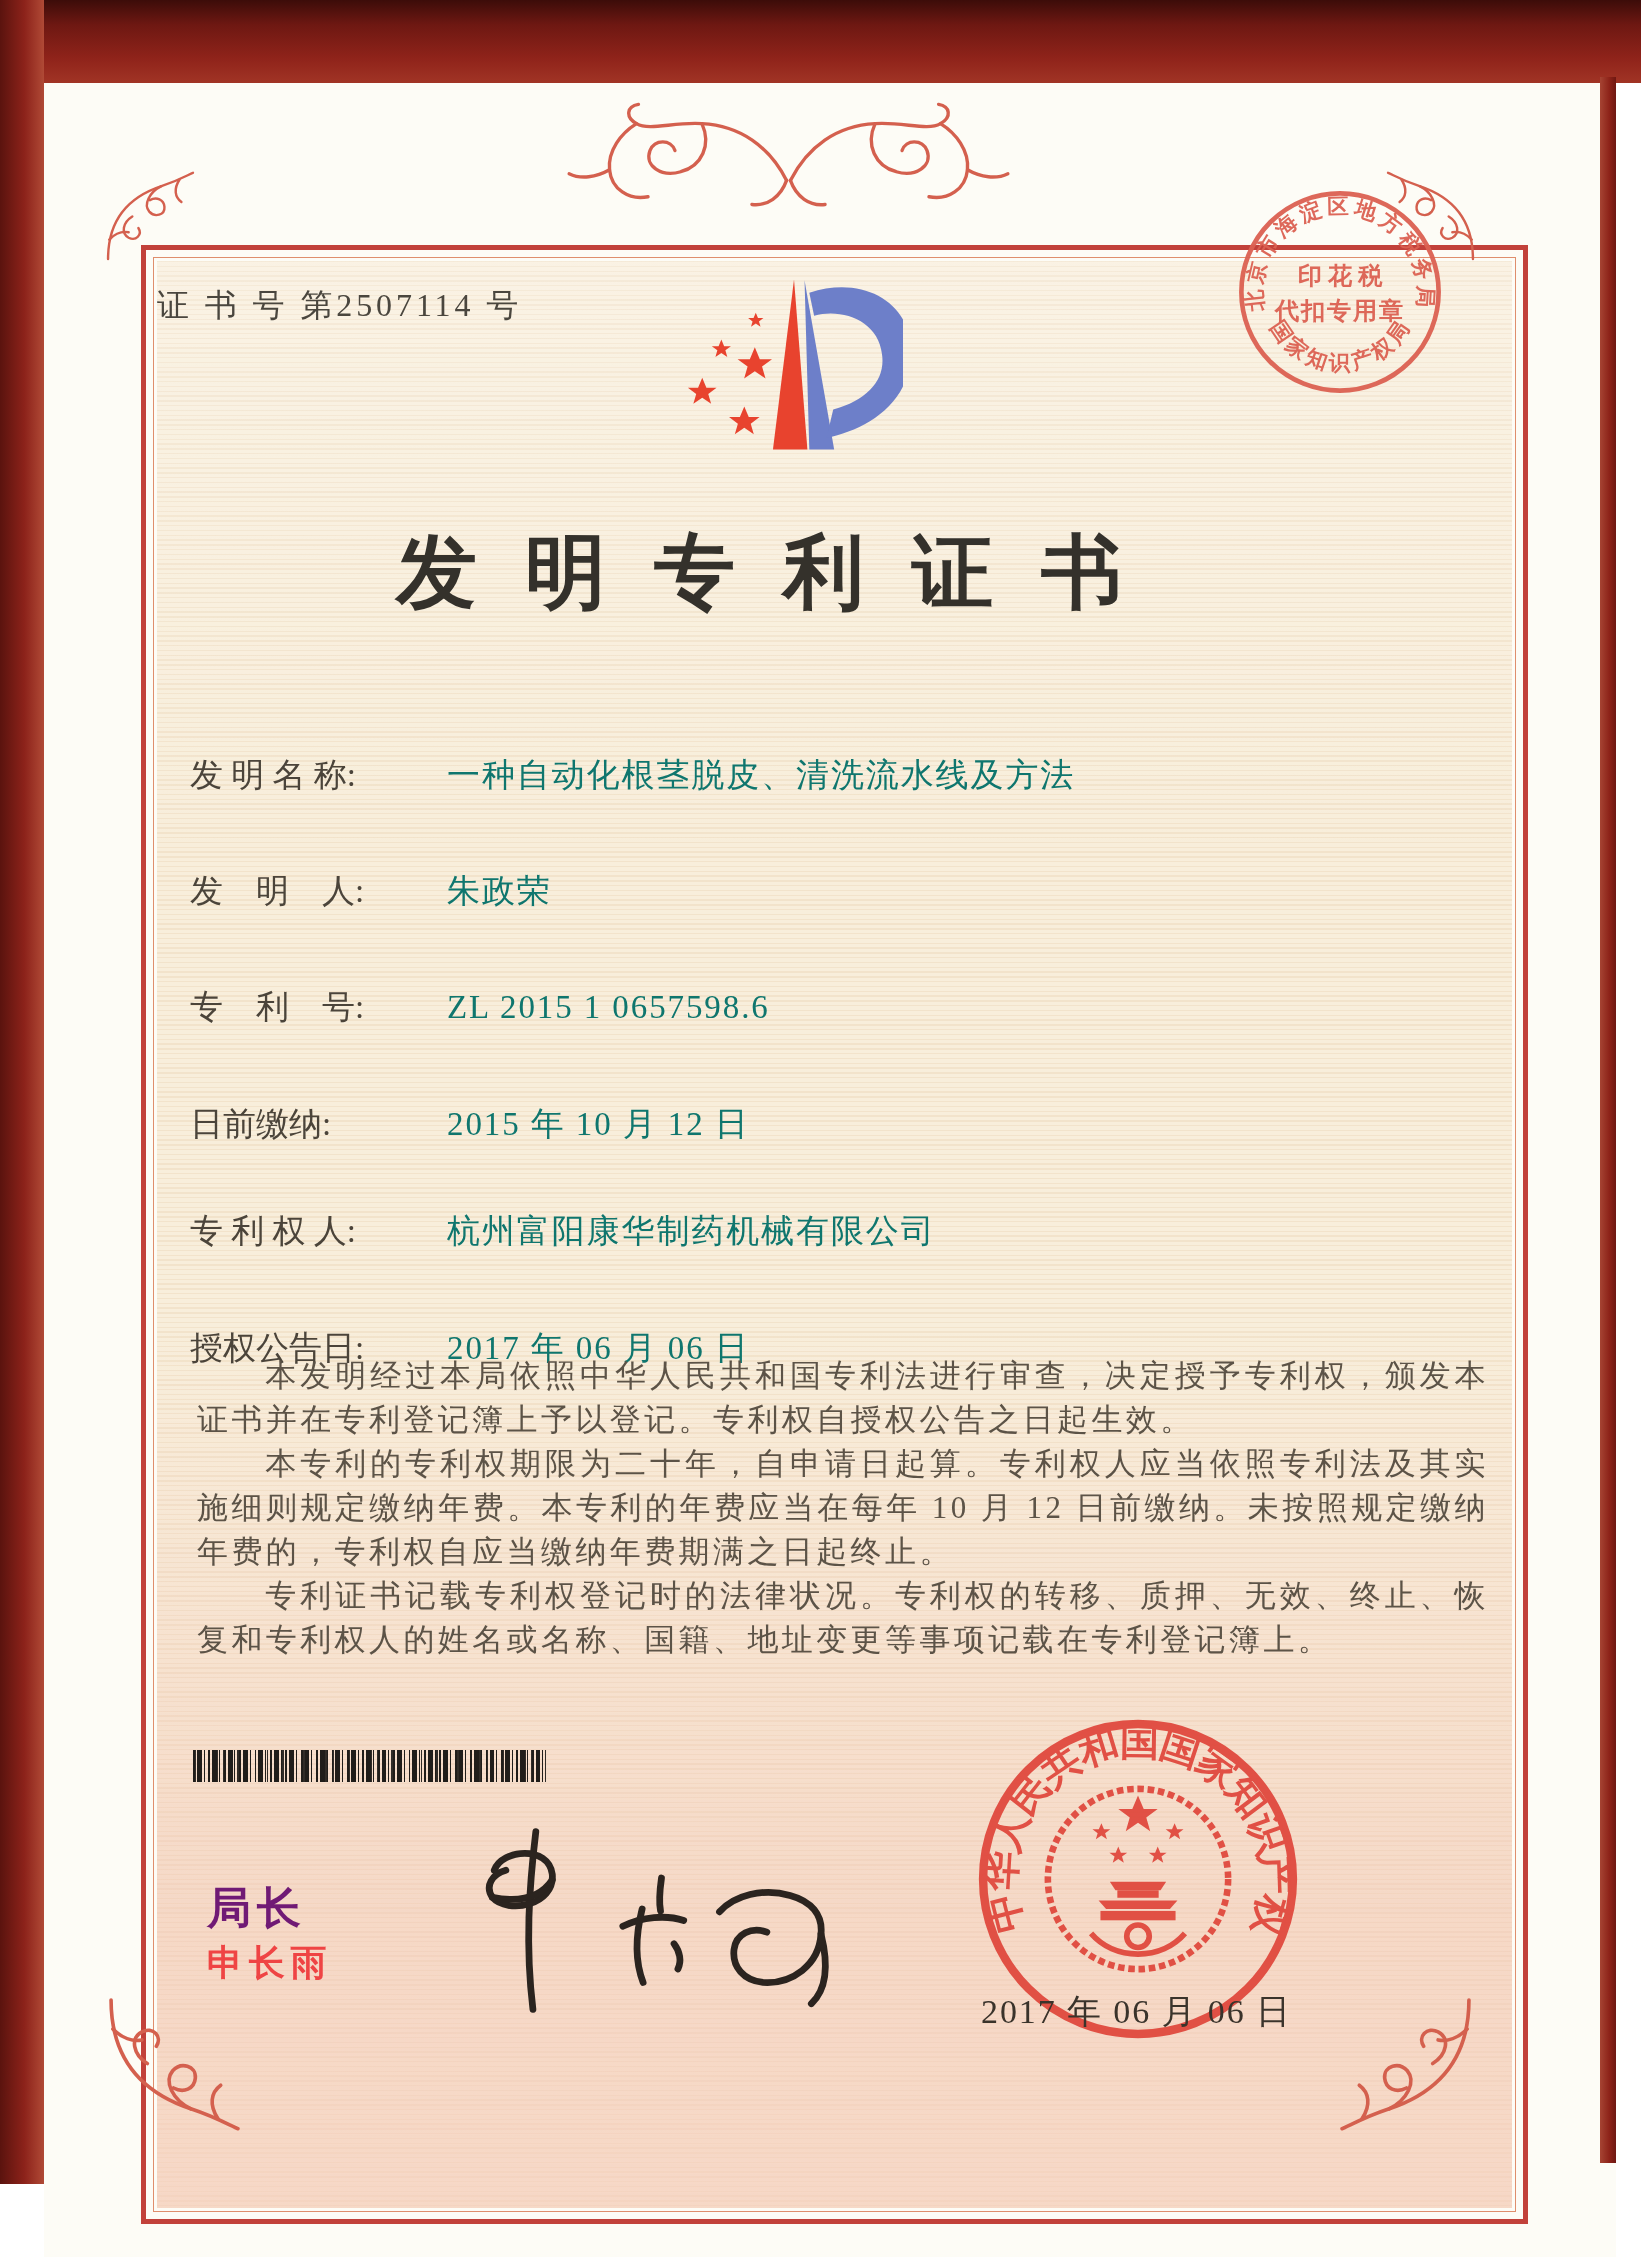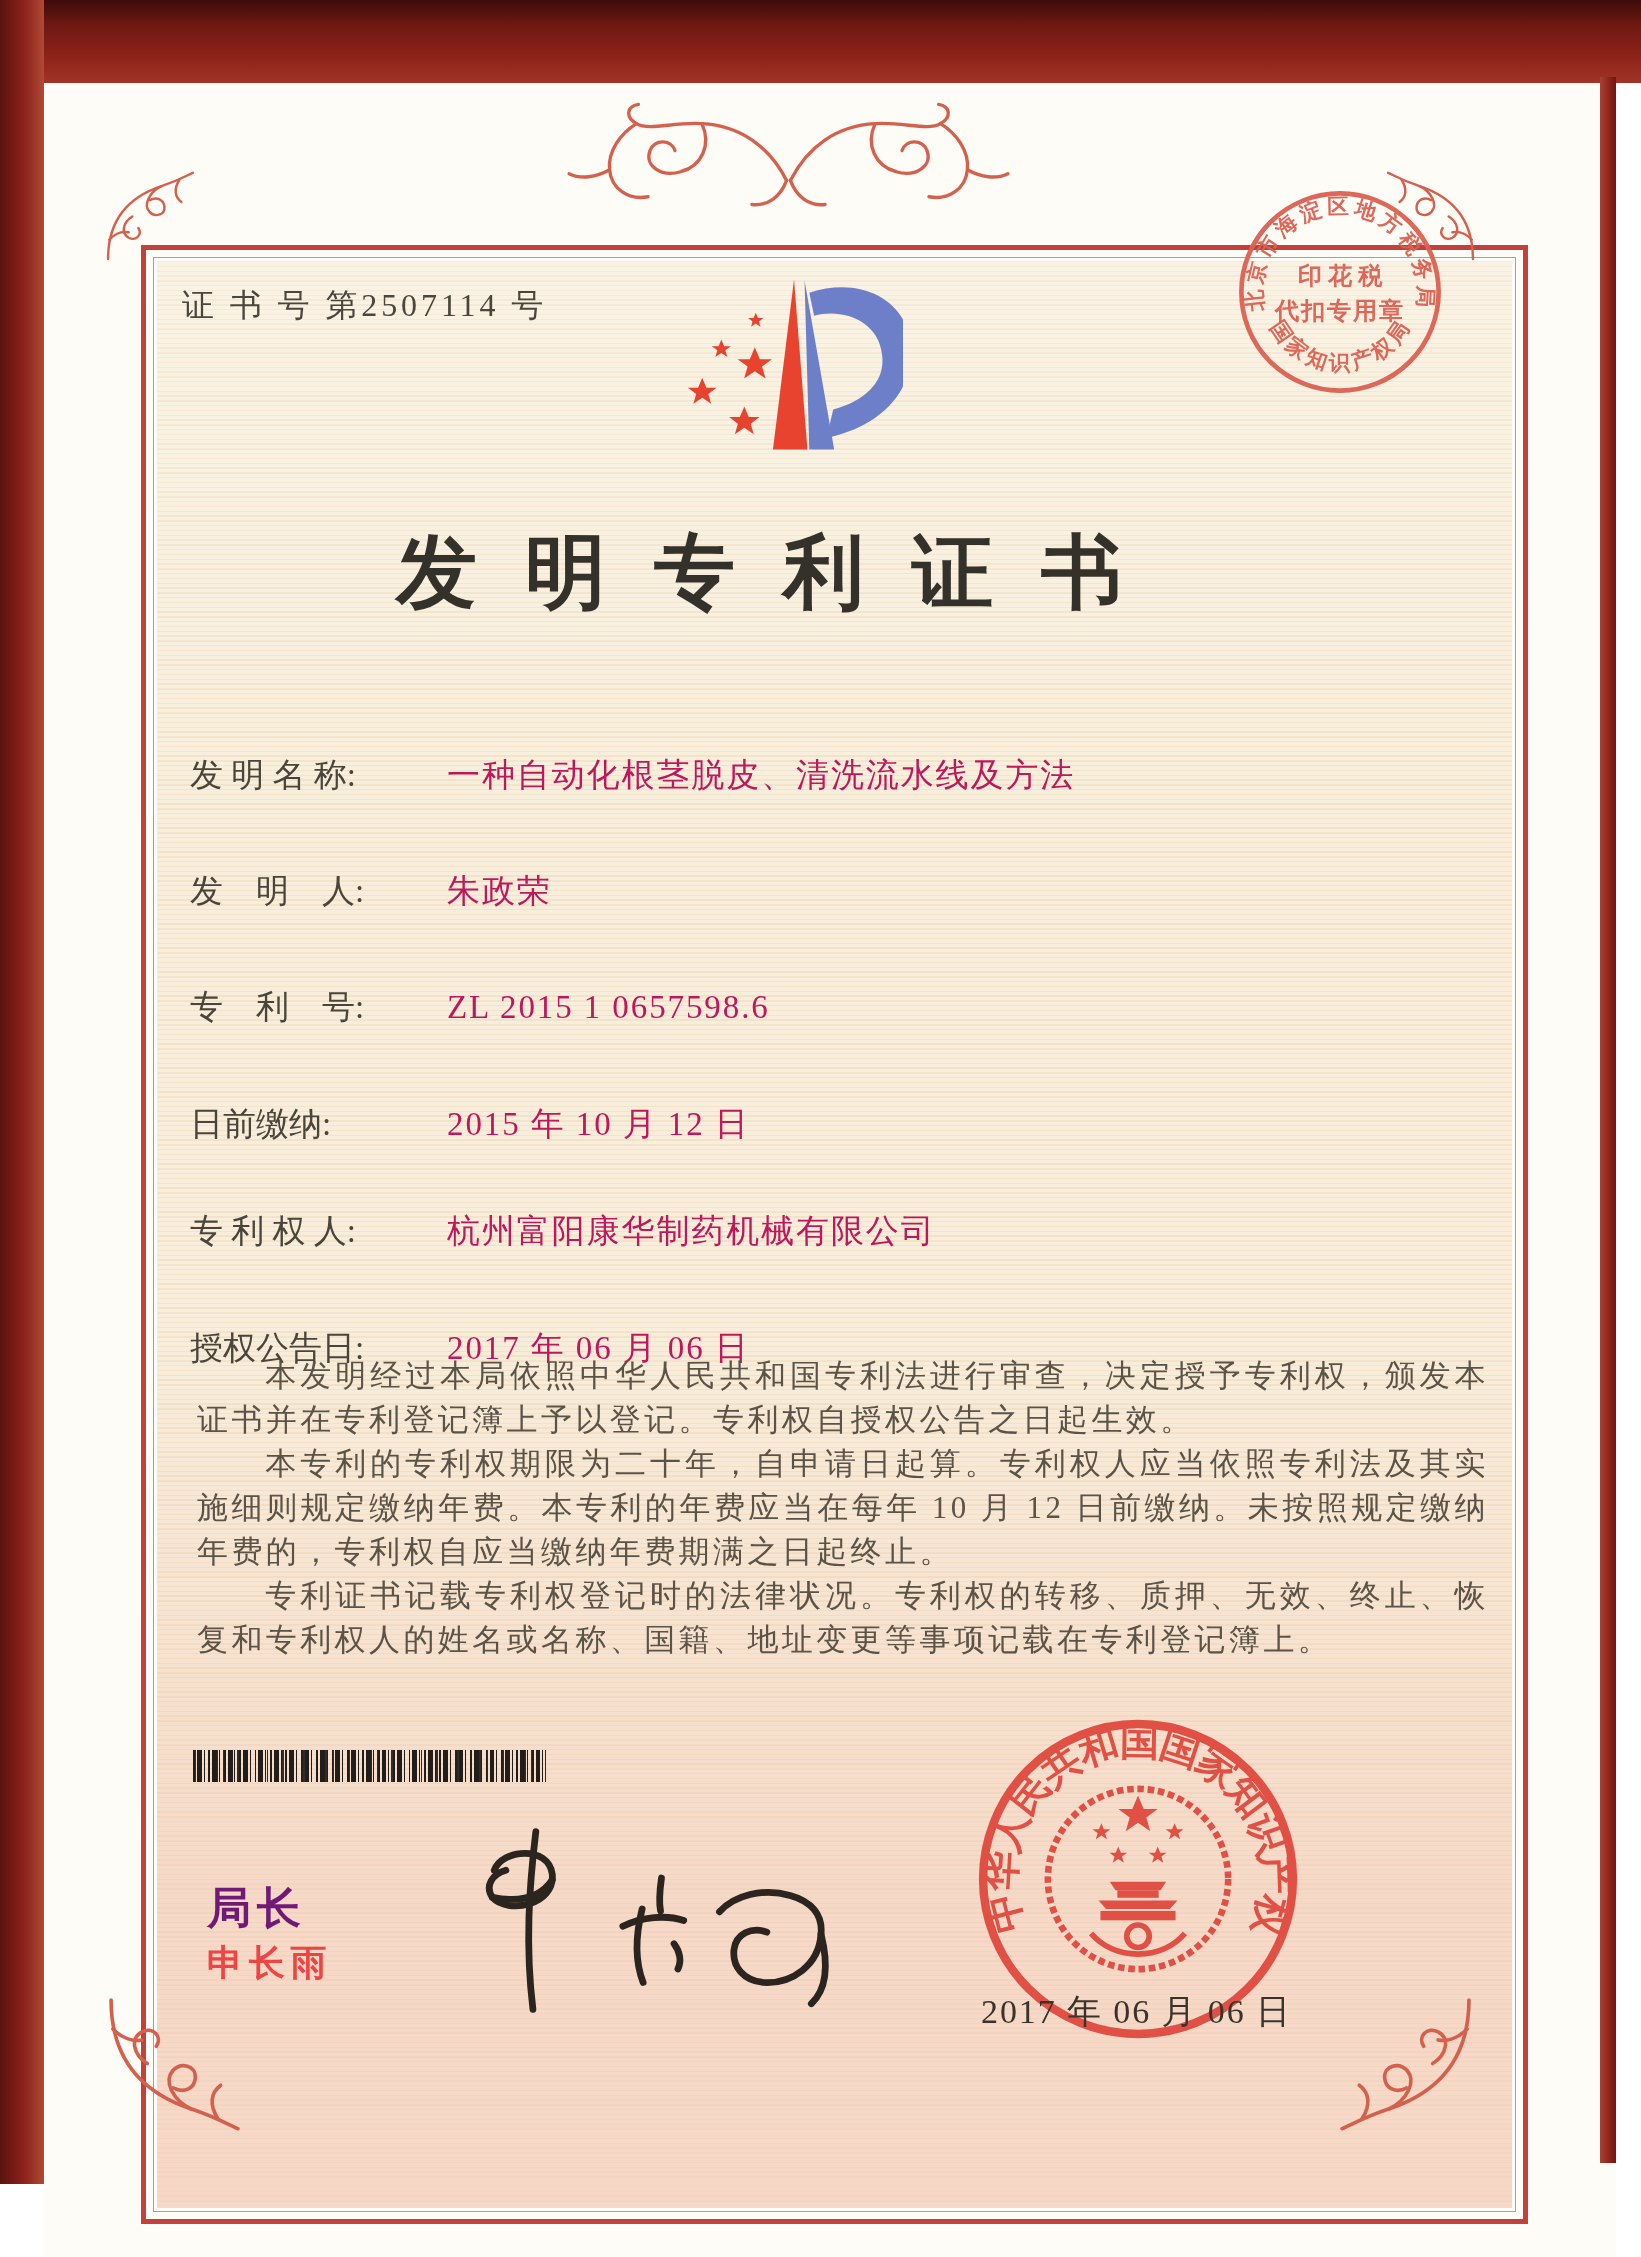--- a/index.html
+++ b/index.html
@@ -19,26 +19,26 @@
          border:5.8px solid #c2413a;box-sizing:border-box;}
   .frame-inner{position:absolute;left:6.8px;top:6.8px;right:6.8px;bottom:6.8px;
          border:1.9px solid #df8e6c;}
   .parchment{position:absolute;left:10.6px;top:10.6px;right:10.6px;bottom:10.6px;
          background:
            linear-gradient(180deg,rgba(255,255,255,.25) 0%,rgba(255,255,255,0) 30%,rgba(243,195,178,0) 55%,rgba(243,195,178,.50) 85%,rgba(246,203,186,.62) 100%),
            repeating-linear-gradient(180deg,rgba(221,185,140,.20) 0 1.4px,rgba(0,0,0,0) 1.4px 4.8px),
            #f8eedb;}
   
   .cert-no{position:absolute;left:157px;top:284px;font-size:32px;color:#4a463e;
-           letter-spacing:3.9px;white-space:pre;padding-left:25px;}
+           letter-spacing:3.9px;white-space:pre;}
   .title{position:absolute;left:396px;top:519px;font-size:81px;font-weight:700;
          color:#34312b;letter-spacing:48px;white-space:nowrap;}
   .frow{position:absolute;left:157px;font-size:33px;color:#4b443a;white-space:pre;}
   .flabel{display:inline-block;width:257px;white-space:pre;color:#4b443a;}
-  .fvalue{letter-spacing:1.9px;color:#be185d;}
+  .fvalue{letter-spacing:1.9px;color:#0f766e;}
   .bodytext{position:absolute;left:157px;top:1354px;width:1332px;font-size:31px;
             line-height:44px;letter-spacing:3.4px;color:#5c5347;text-align:justify;}
   .bodytext p{margin:0;text-indent:2.2em;padding-left:40px;}
   .barcode{position:absolute;left:193px;top:1750px;width:353px;height:32px;
     background-image:
       repeating-linear-gradient(90deg,#201d1a 0 1.9px,rgba(0,0,0,0) 1.9px 3.9px,#201d1a 3.9px 8.7px,rgba(0,0,0,0) 8.7px 10.6px,#201d1a 10.6px 11.6px,rgba(0,0,0,0) 11.6px 15.4px),
       repeating-linear-gradient(90deg,rgba(32,29,26,.92) 0 2.9px,rgba(0,0,0,0) 2.9px 7.7px,rgba(32,29,26,.92) 7.7px 8.7px,rgba(0,0,0,0) 8.7px 22px);}
   .director-title{position:absolute;left:207px;top:1879px;font-size:44px;font-weight:700;
       color:#701a75;font-family:"Liberation Sans","DejaVu Sans",sans-serif;letter-spacing:5.8px;}
   .director-name{position:absolute;left:207px;top:1939px;font-size:36px;font-weight:700;

